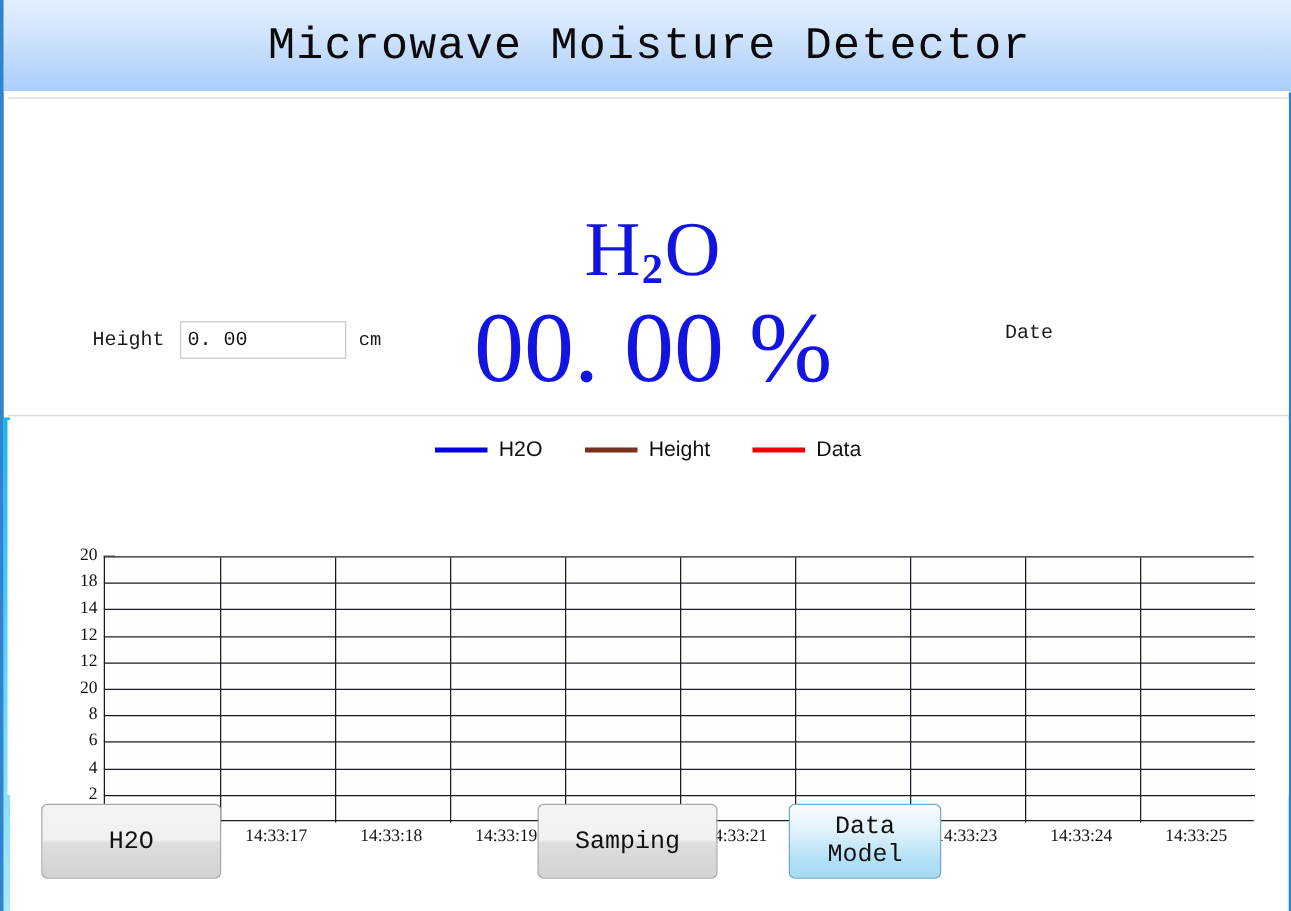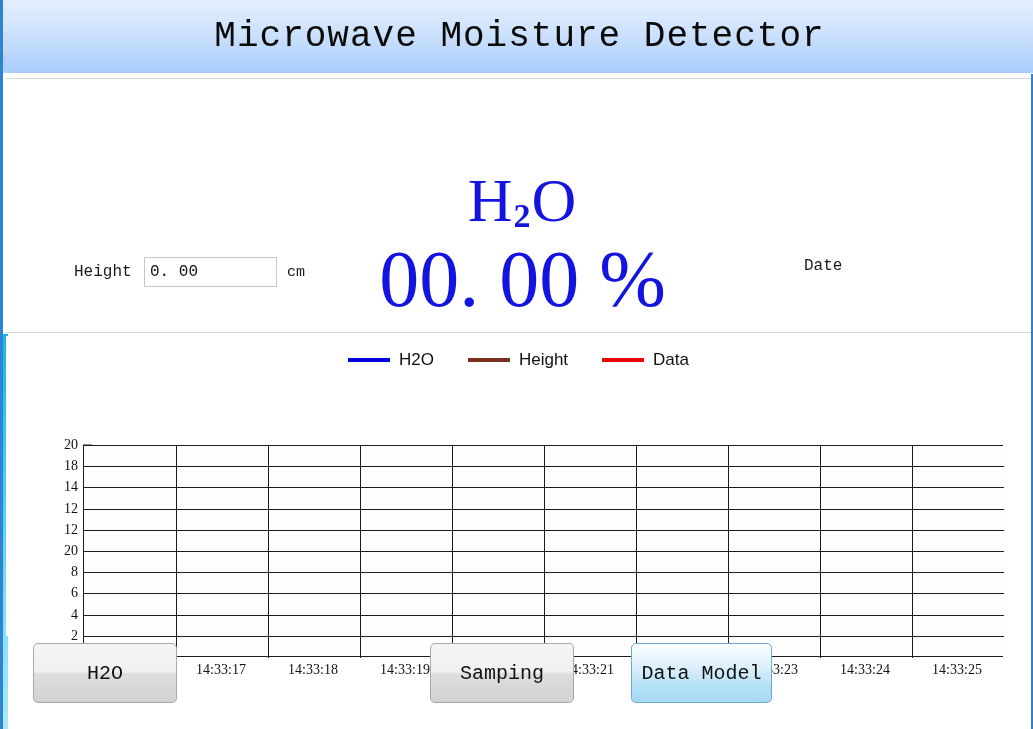--- a/index.html
+++ b/index.html
@@ -286,21 +286,21 @@
   .btn.hot {
     border: 1px solid #6fa8d0;
     background: linear-gradient(to bottom, #fbfdff 0%, #dcf0fb 40%, #b2e0f6 75%, #a5daf3 100%);
   }
   .btn.focused {
     border: 2px solid #3a93d0;
   }
   #btn-0 { left: 30px;  width: 144px; }
   #btn-1 { left: 228px; width: 144px; }
   #btn-2 { left: 427px; width: 144px; }
-  #btn-3 { left: 628px; width: 141px; }
+  #btn-3 { left: 628px; width: 122px; }
   #btn-4 { left: 825px; width: 144px; }
 </style>
 </head>
 <body>
 
 <div id="app">
 
   <div id="titlebar">
     <div id="title-text">Microwave Moisture Detector</div>
   </div>

